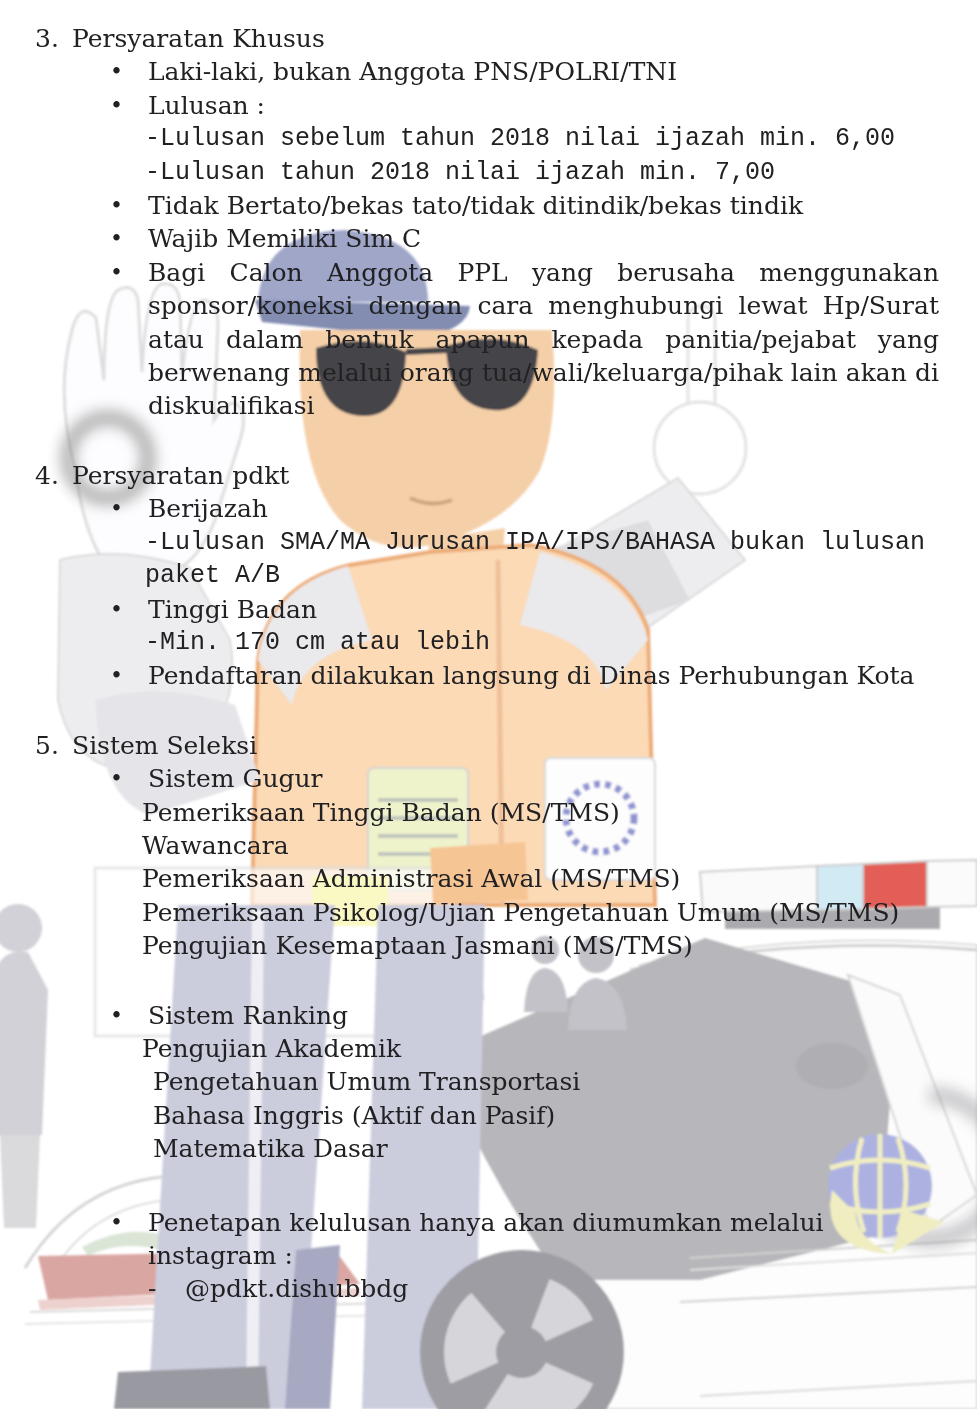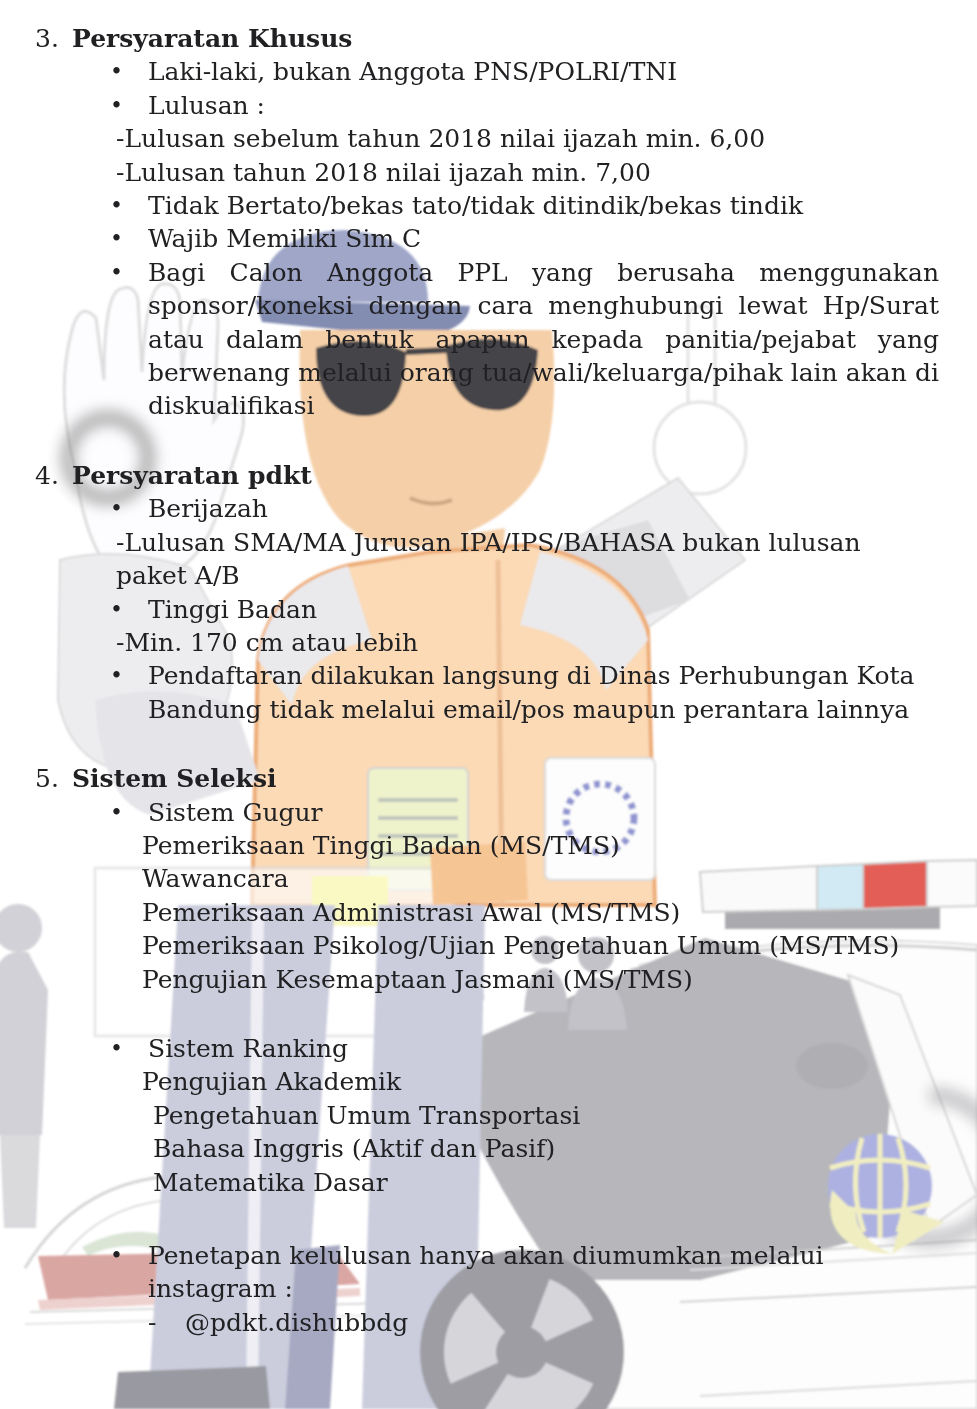--- a/index.html
+++ b/index.html
@@ -6,26 +6,26 @@
   body{width:977px;height:1409px;overflow:hidden;
        font-family:"DejaVu Serif","Liberation Serif",serif;}
   .page{position:relative;width:977px;height:1409px;background:#ffffff;}
   .bg-art{position:absolute;left:0;top:0;z-index:0;}
   .content{position:relative;z-index:1;padding:22px 38px 0 35px;
            color:#212124;font-size:25px;line-height:33.4px;}
   .sec{margin:0;}
   .sec + .sec{margin-top:36px;}
   .sec-head{display:flex;}
   .sec-num{width:37px;flex:0 0 37px;}
-  .sec-title{flex:1;font-weight:bold;}
+  .sec-title{flex:1;}
   .brow{display:flex;margin-left:75px;}
   .bm{width:38px;flex:0 0 38px;font-size:22px;}
   .btext{flex:1;}
   .cont{margin-left:113px;}
-  .subline{margin-left:81px;}
+  .subline{margin-left:110px;font-family:Liberation Mono, monospace;}
   .stage{margin-left:107px;}
   .substage{margin-left:118px;}
   .gap-36{margin-top:36px;}
   .gap-40{margin-top:40px;}
   .jline{text-align:justify;text-align-last:justify;}
   .dash-row{display:flex;margin-left:113px;}
   .dm{width:37px;flex:0 0 37px;}
 </style>
 </head>
 <body>
@@ -213,21 +213,20 @@
       <div class="subline">paket A/B</div>
       <div class="brow">
         <span class="bm">•</span>
         <span class="btext">Tinggi Badan</span>
       </div>
       <div class="subline">-Min. 170 cm atau lebih</div>
       <div class="brow">
         <span class="bm">•</span>
         <span class="btext">Pendaftaran dilakukan langsung di Dinas Perhubungan Kota</span>
       </div>
-      <div class="cont">Bandung tidak melalui email/pos maupun perantara lainnya</div>
     </section>
 
     <section class="sec">
       <div class="sec-head">
         <span class="sec-num">5.</span>
         <span class="sec-title">Sistem Seleksi</span>
       </div>
       <div class="brow">
         <span class="bm">•</span>
         <span class="btext">Sistem Gugur</span>

